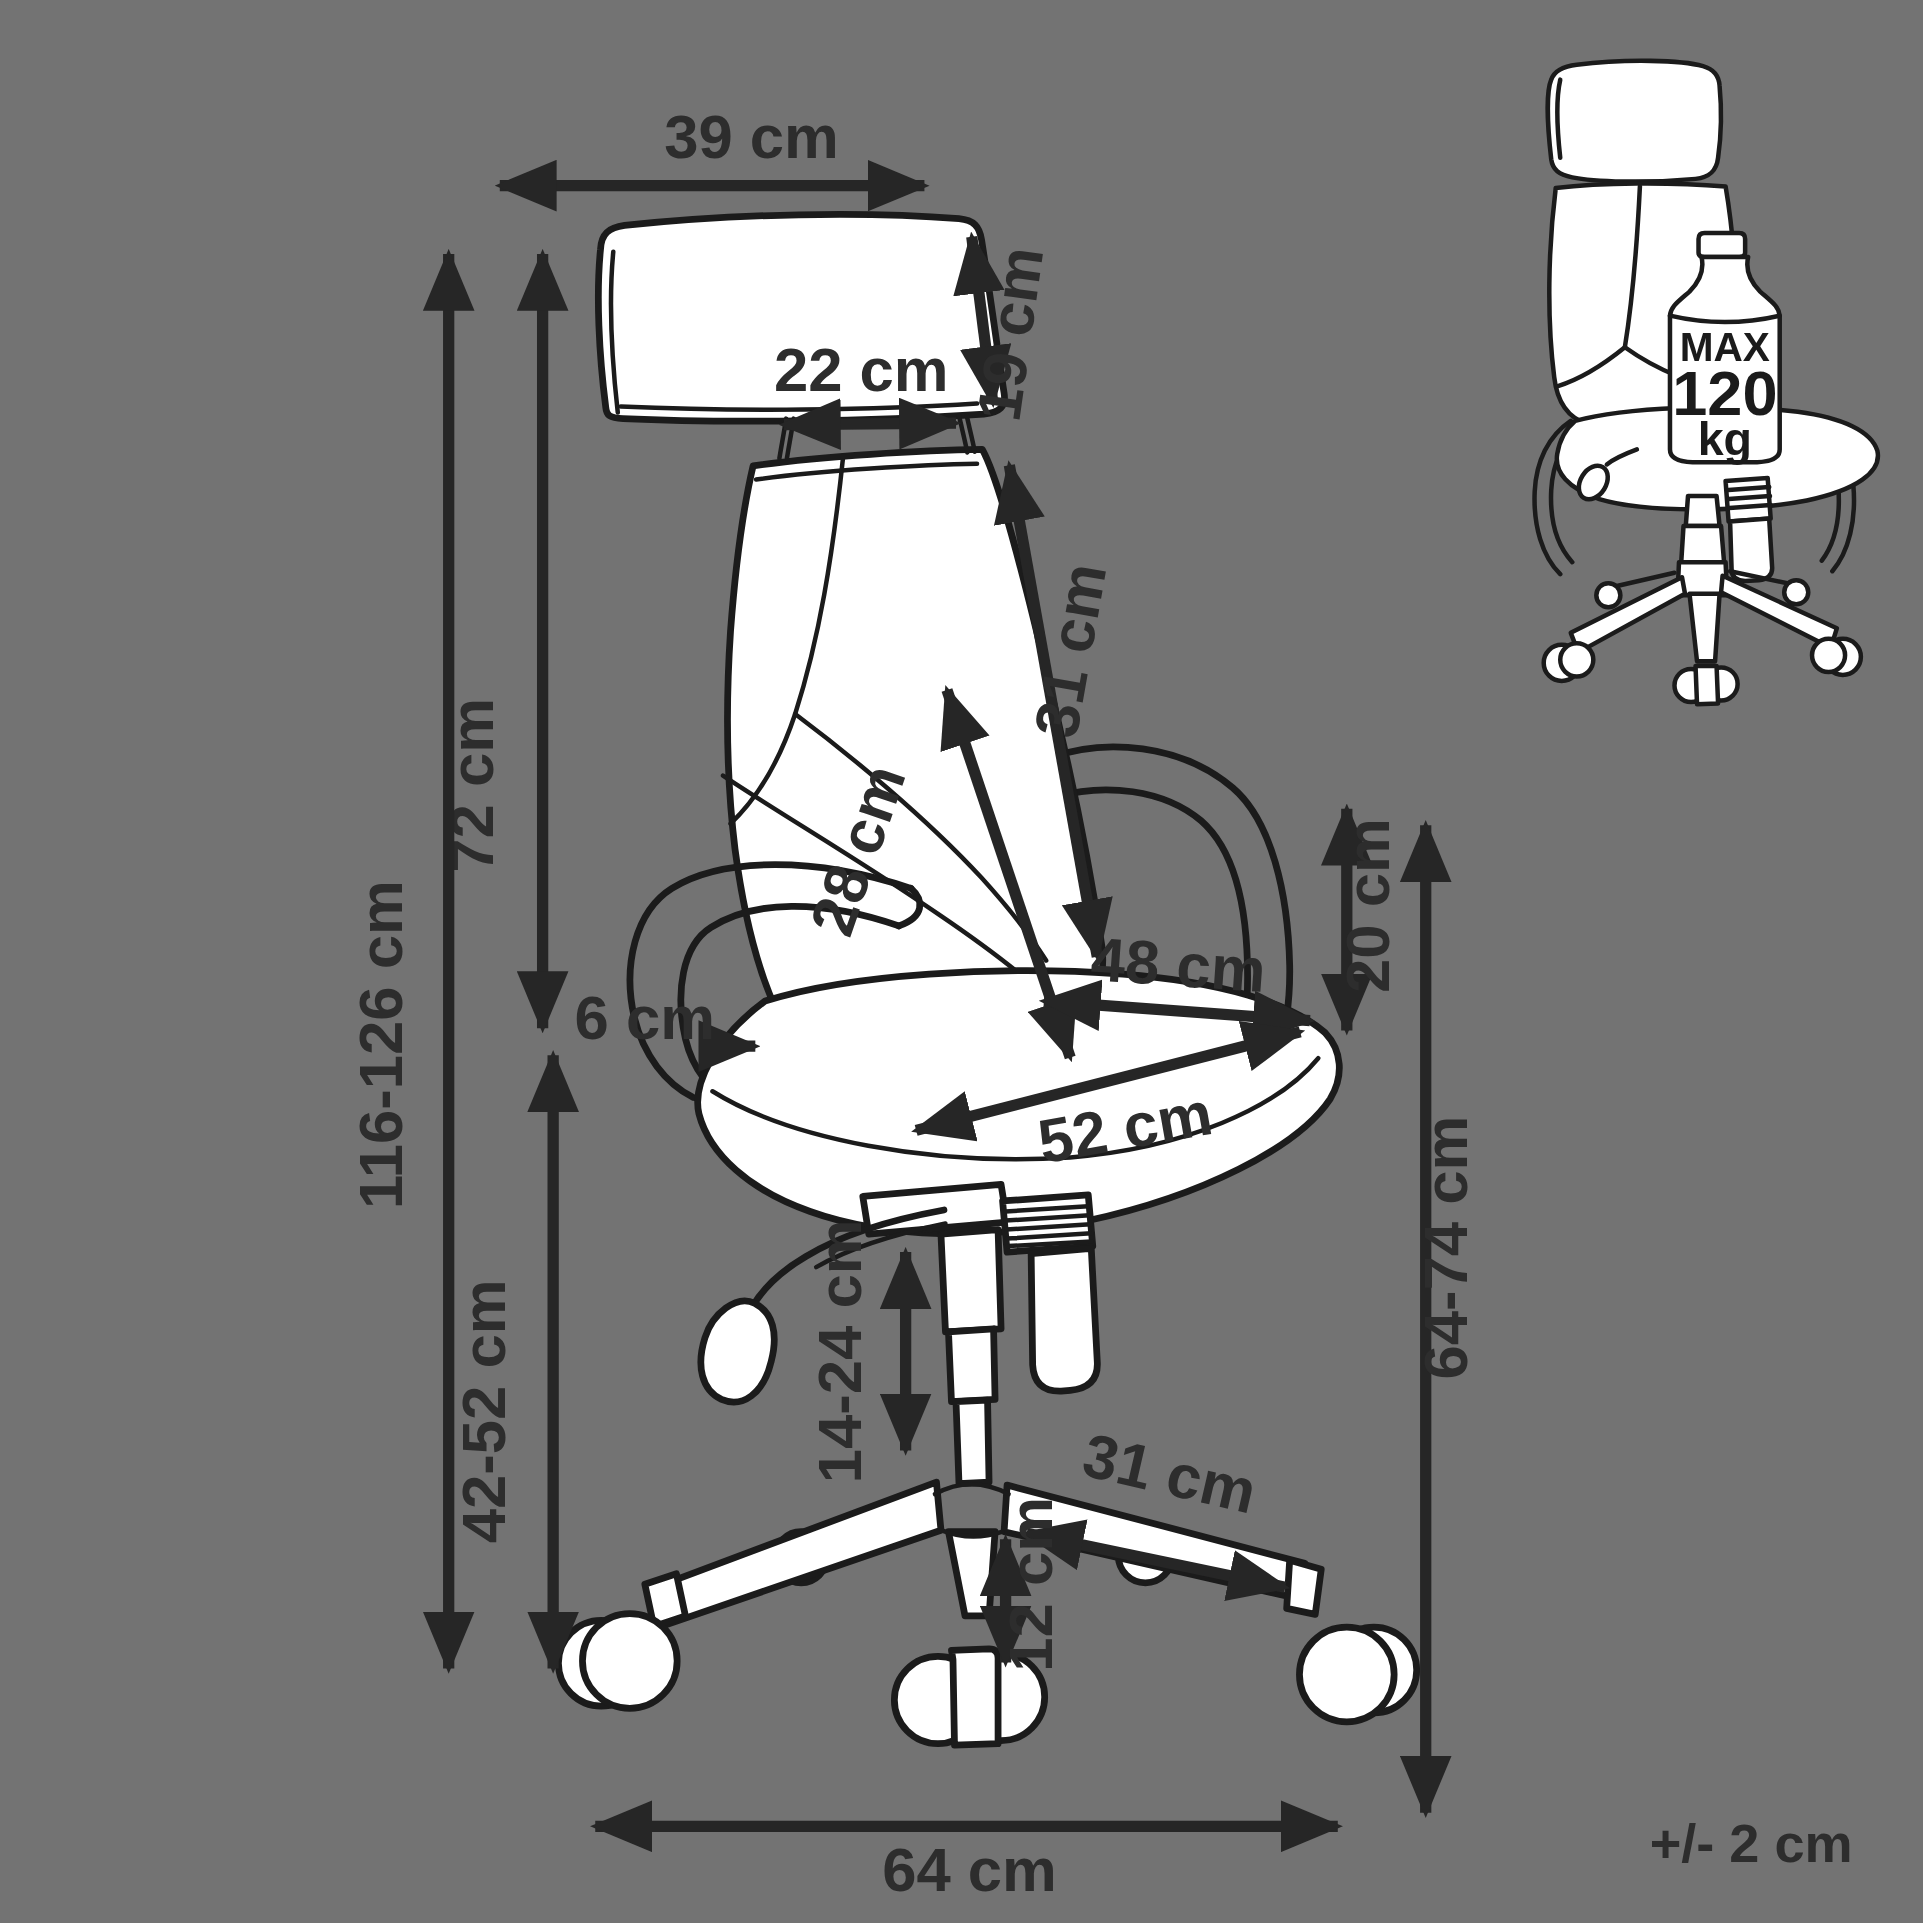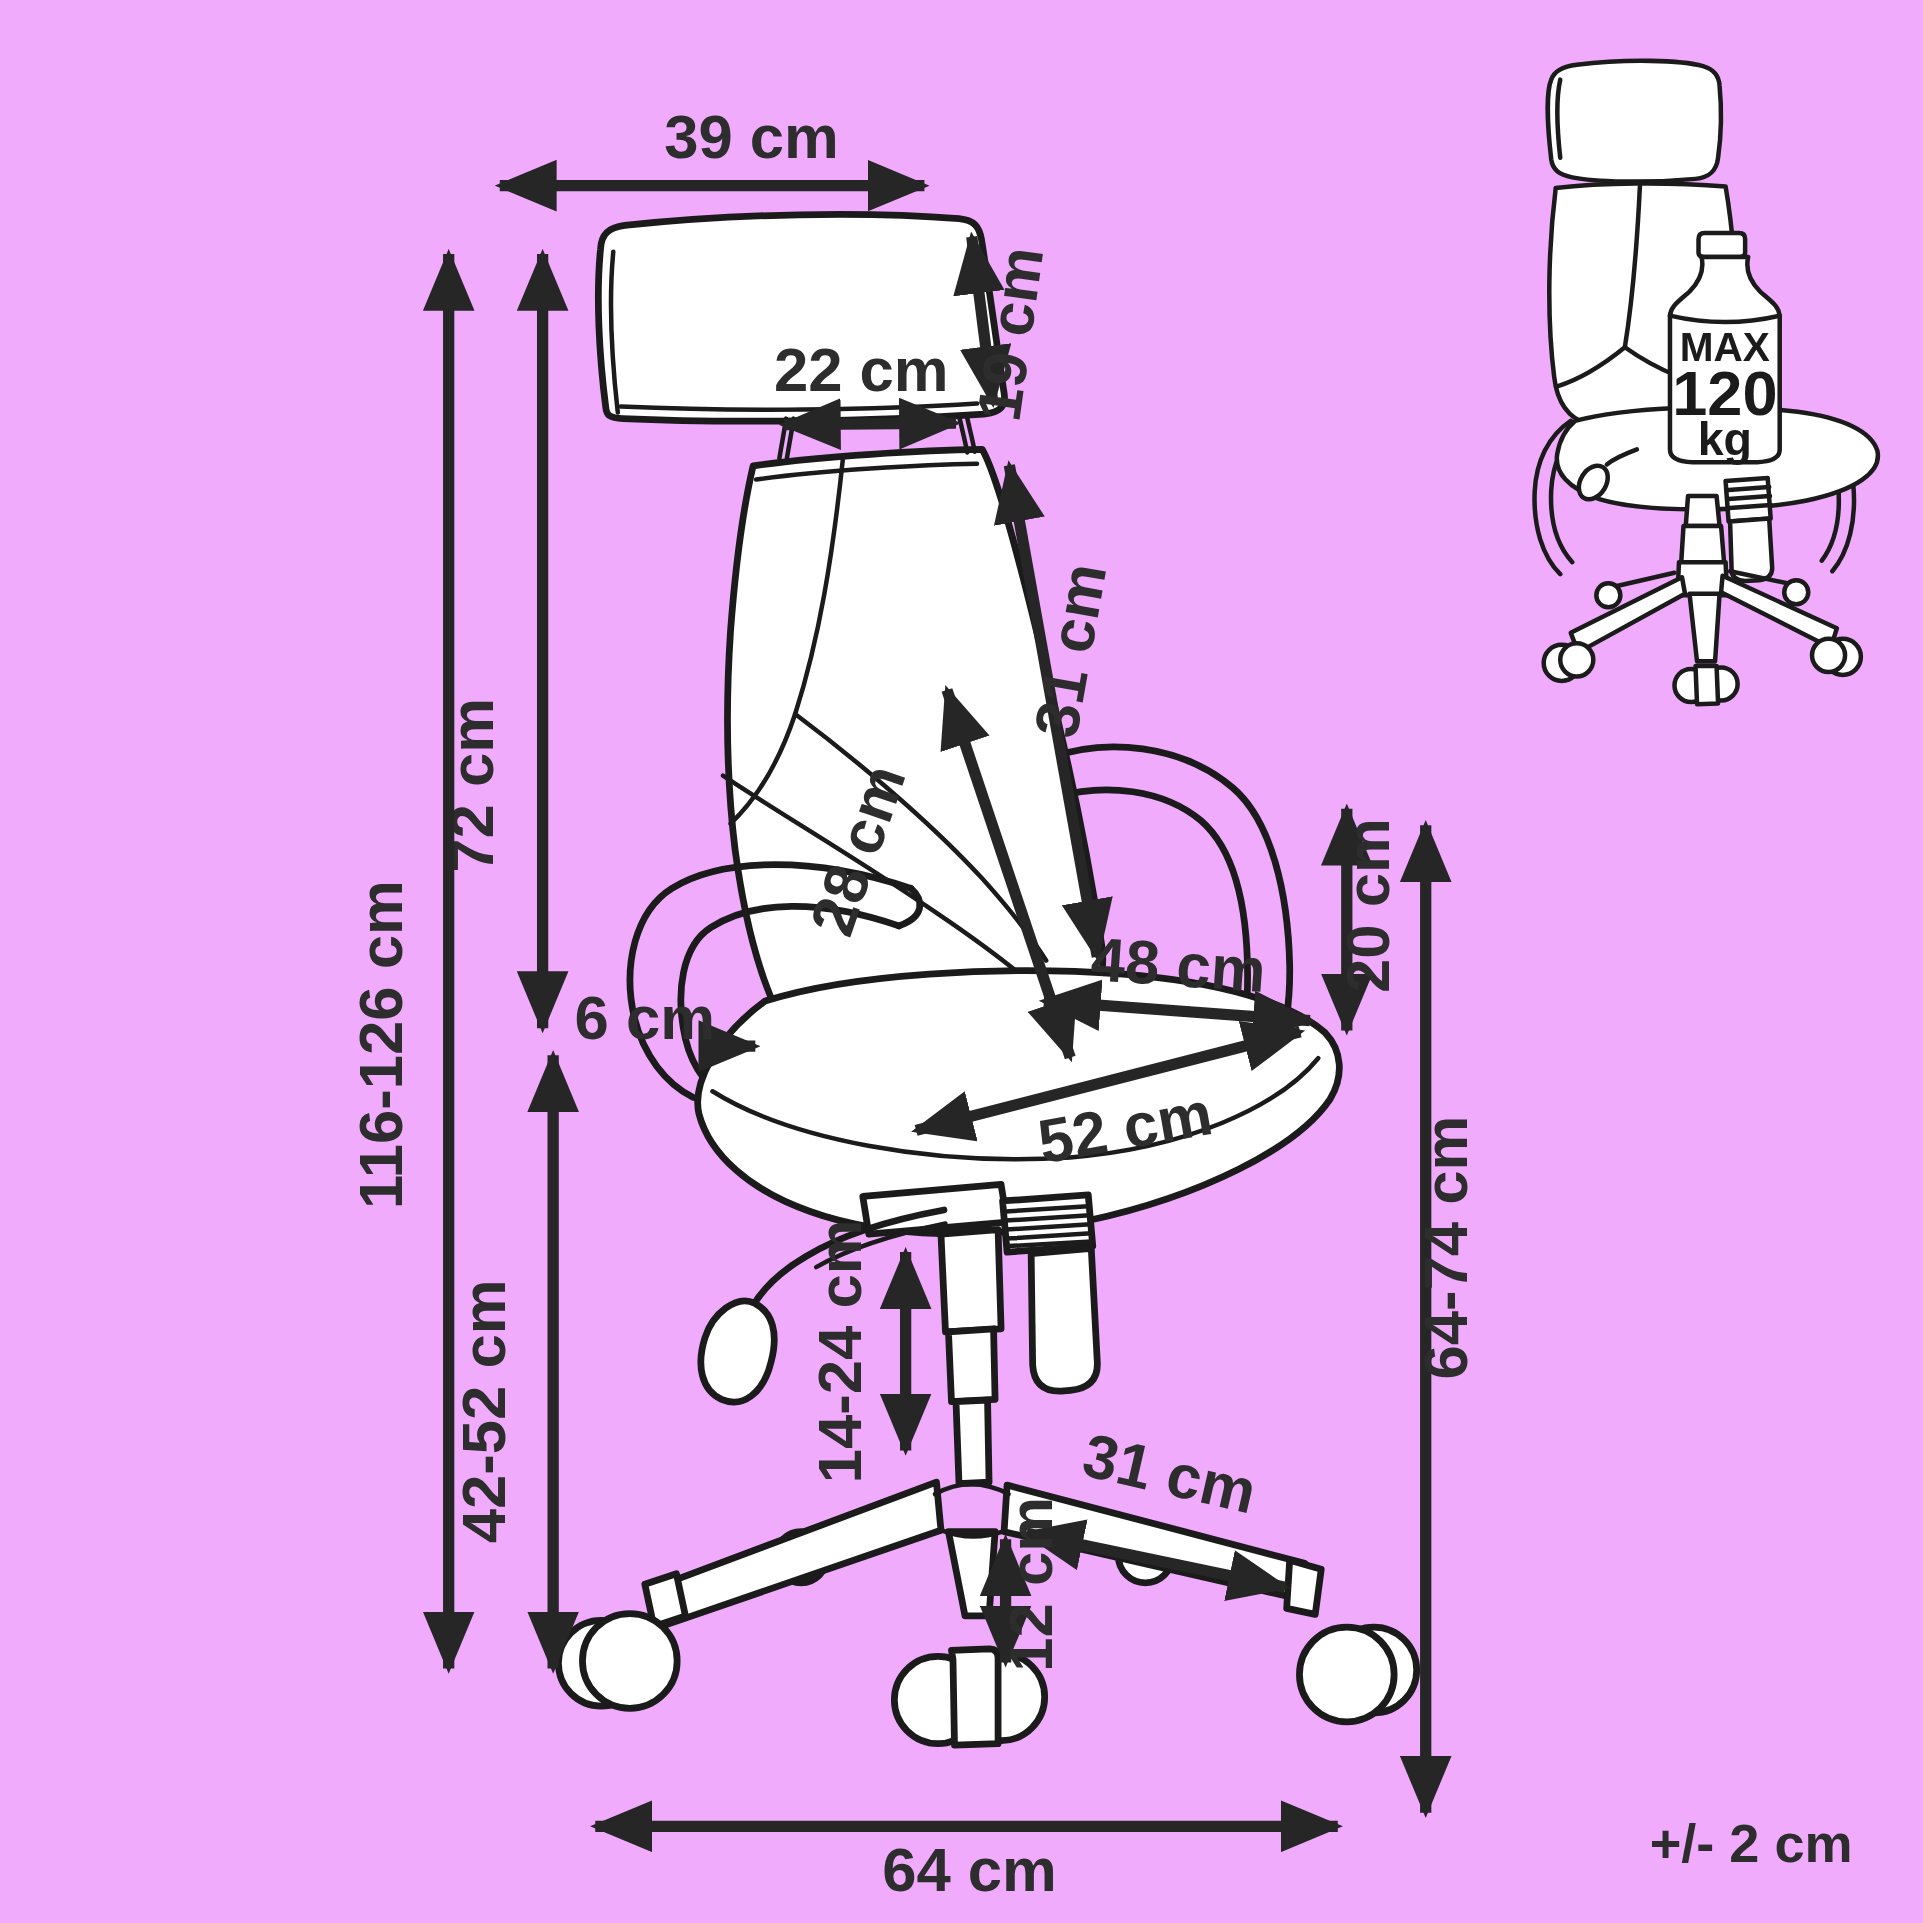--- a/index.html
+++ b/index.html
@@ -1,19 +1,19 @@
 <!DOCTYPE html>
 <html style="font-size:12px"><head>
 <meta charset="utf-8">
 <style>
   html,body{margin:0;padding:0;background:#ffffff;}
   .canvas{
     position:relative;
     width:1924px;height:1924px;
-    background:#f0abfc;
+    background:#737373;
     font-family:"Liberation Sans", sans-serif;
     overflow:hidden;
   }
   svg{display:block;width:100%;height:100%;}
   .outline{fill:none;stroke:#1b1b1b;stroke-width:9;stroke-linecap:round;stroke-linejoin:round;}
   .outline-fill{fill:#ffffff;stroke:#1b1b1b;stroke-width:9;stroke-linecap:round;stroke-linejoin:round;}
   .detail{fill:none;stroke:#1b1b1b;stroke-width:6;stroke-linecap:round;stroke-linejoin:round;}
   .mini{fill:none;stroke:#1b1b1b;stroke-width:6;stroke-linecap:round;stroke-linejoin:round;}
   .mini-fill{fill:#ffffff;stroke:#1b1b1b;stroke-width:6;stroke-linecap:round;stroke-linejoin:round;}
   .dim{fill:none;stroke:#262626;stroke-width:15;stroke-linecap:butt;}

